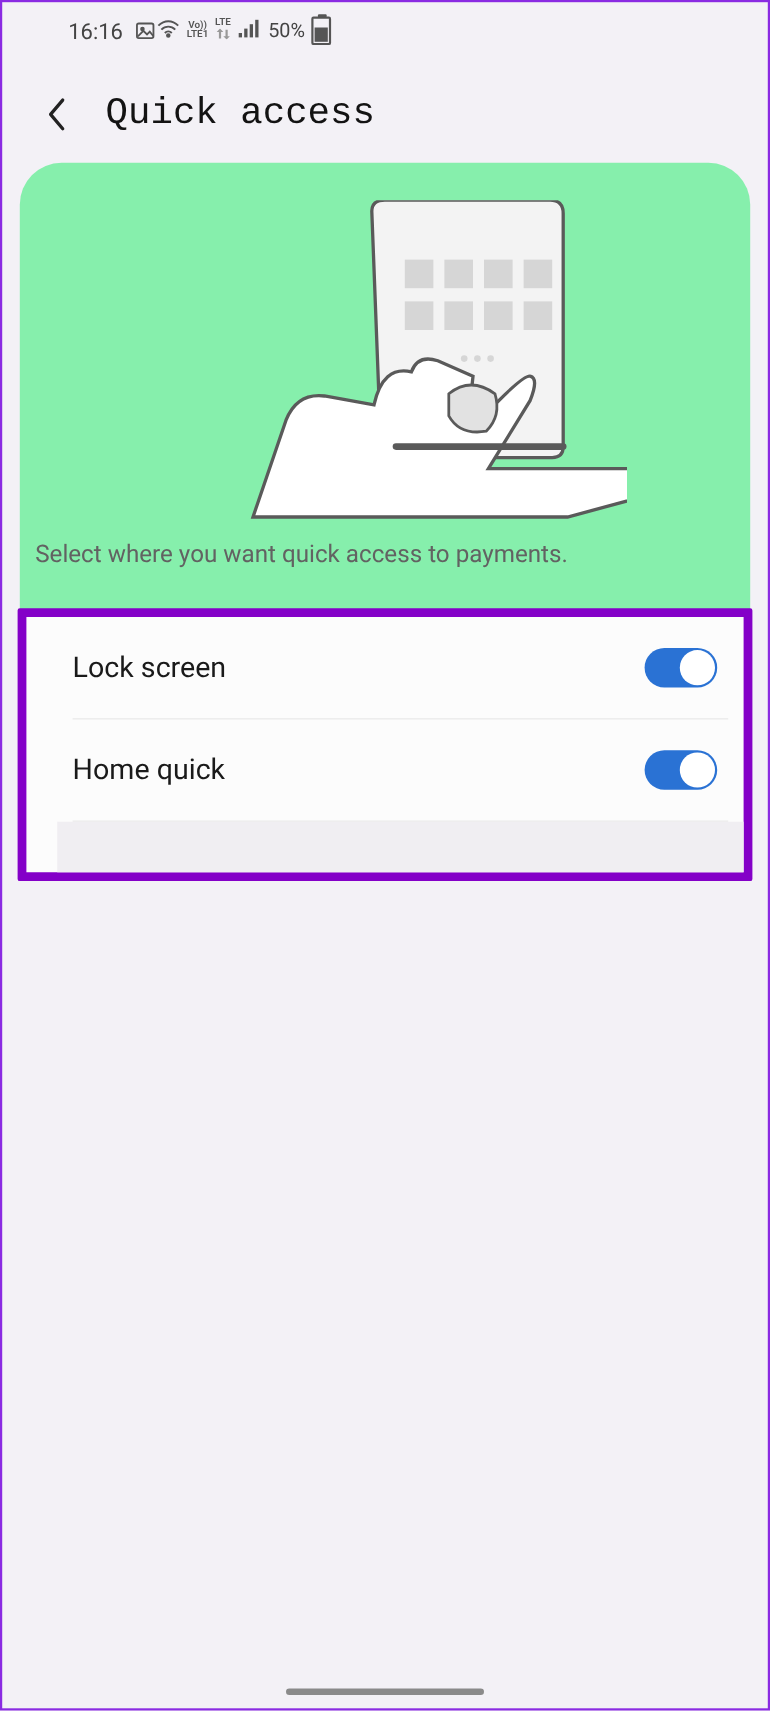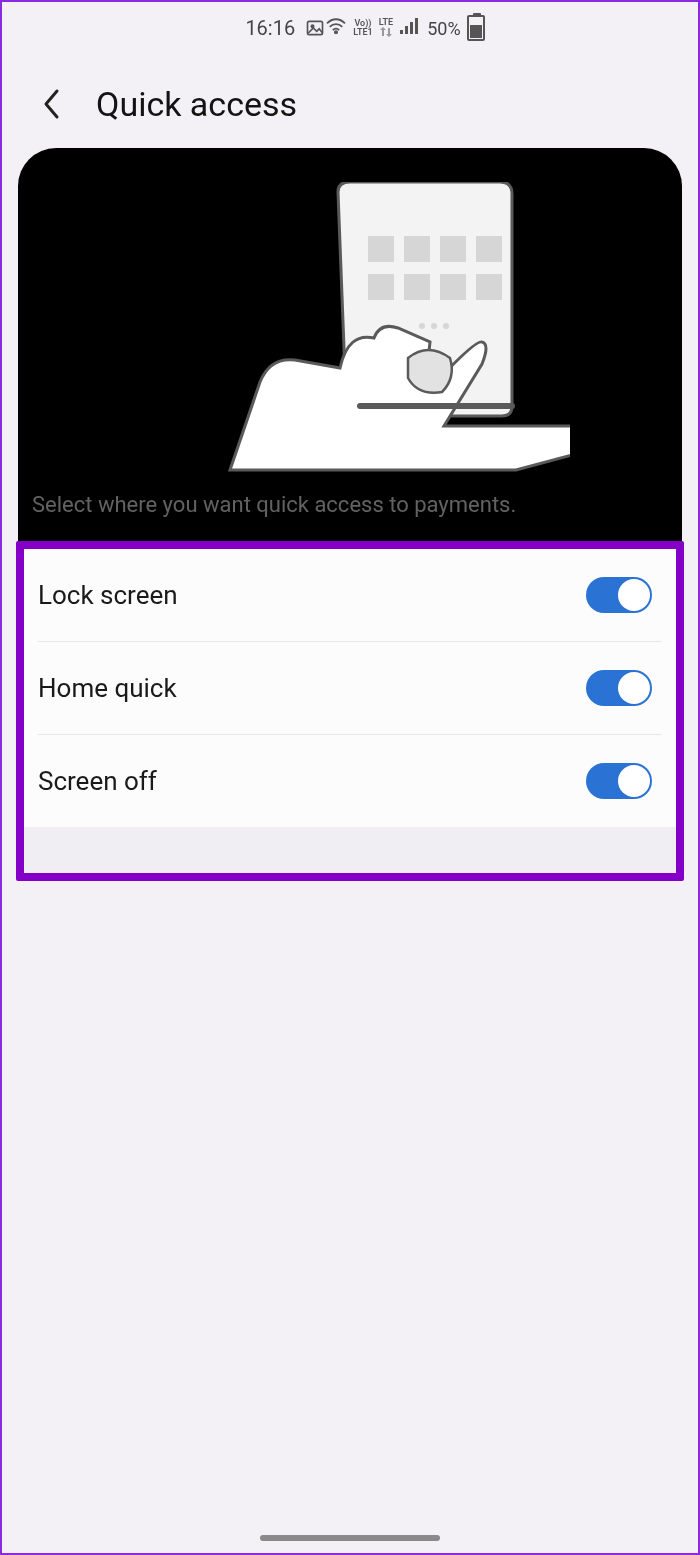--- a/index.html
+++ b/index.html
@@ -8,21 +8,21 @@
     font-family: -apple-system, BlinkMacSystemFont, "Segoe UI", Roboto, sans-serif;
     background: #f3f1f6;
     border: 2px solid #8a2be2;
     position: relative;
     overflow: hidden;
   }
 
   
   .status-bar {
     display: flex;
-    justify-content: center;
+    justify-content: flex-start;
     align-items: center;
     height: 52px;
     padding: 0 30px 0 60px;
     font-size: 20px;
     color: #444;
   }
   .status-left { display: flex; align-items: center; gap: 10px; }
   .status-right { display: flex; align-items: center; gap: 6px; font-size: 18px; }
   .pic-icon {
     width: 20px; height: 20px;
@@ -51,57 +51,59 @@
     position:absolute; bottom:1px; left:1px; right:1px; height:60%;
     background:#555;
   }
 
   
   .header {
     display: flex;
     align-items: center;
     padding: 30px 20px 24px 30px;
     gap: 24px;
+    font-family: Liberation Mono, monospace;
   }
   .back-btn {
     width: 40px; height: 40px;
     display: flex; align-items: center; justify-content: center;
     color: #222;
   }
   .title {
     font-size: 34px;
     font-weight: 400;
     color: #131313;
   }
 
   
   .card {
-    background: #000000;
+    background: #86efac;
     border-radius: 38px;
     margin: 0 16px;
     padding-top: 34px;
   }
   .illustration-wrap {
     display:flex; justify-content:center;
   }
   .illustration { width: 440px; height: 290px; }
 
   .desc {
     font-size: 22px;
     color: #626262;
     text-align: left;
     padding: 20px 14px 24px 14px;
   }
 
   
   .highlight-box {
     border: 8px solid #8400c8;
     border-radius: 2px;
-    margin: 0 -2px;
+    margin: 12px -2px;
     background: #fcfcfc;
+    padding-left: 28px;
   }
   .setting-row {
     display: flex;
     align-items: center;
     justify-content: space-between;
     padding: 28px 24px 28px 14px;
     font-size: 26px;
     color: #1a1a1a;
   }
   .row-divider {
@@ -262,22 +264,18 @@
       <span class="toggle"></span>
     </div>
     <div class="row-divider"></div>
 
     <div class="setting-row">
       <span>Home quick</span>
       <span class="toggle"></span>
     </div>
     <div class="row-divider"></div>
 
-    <div class="setting-row">
-      <span>Screen off</span>
-      <span class="toggle"></span>
-    </div>
 
     <div class="highlight-footer"></div>
   </div>
 </div>
 
 <div class="nav-handle"></div>
 
 </body></html>

